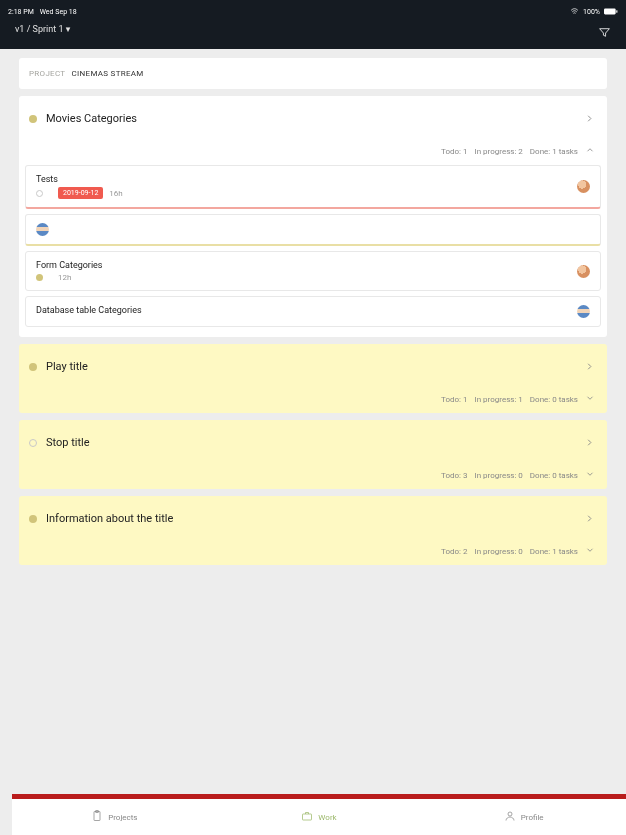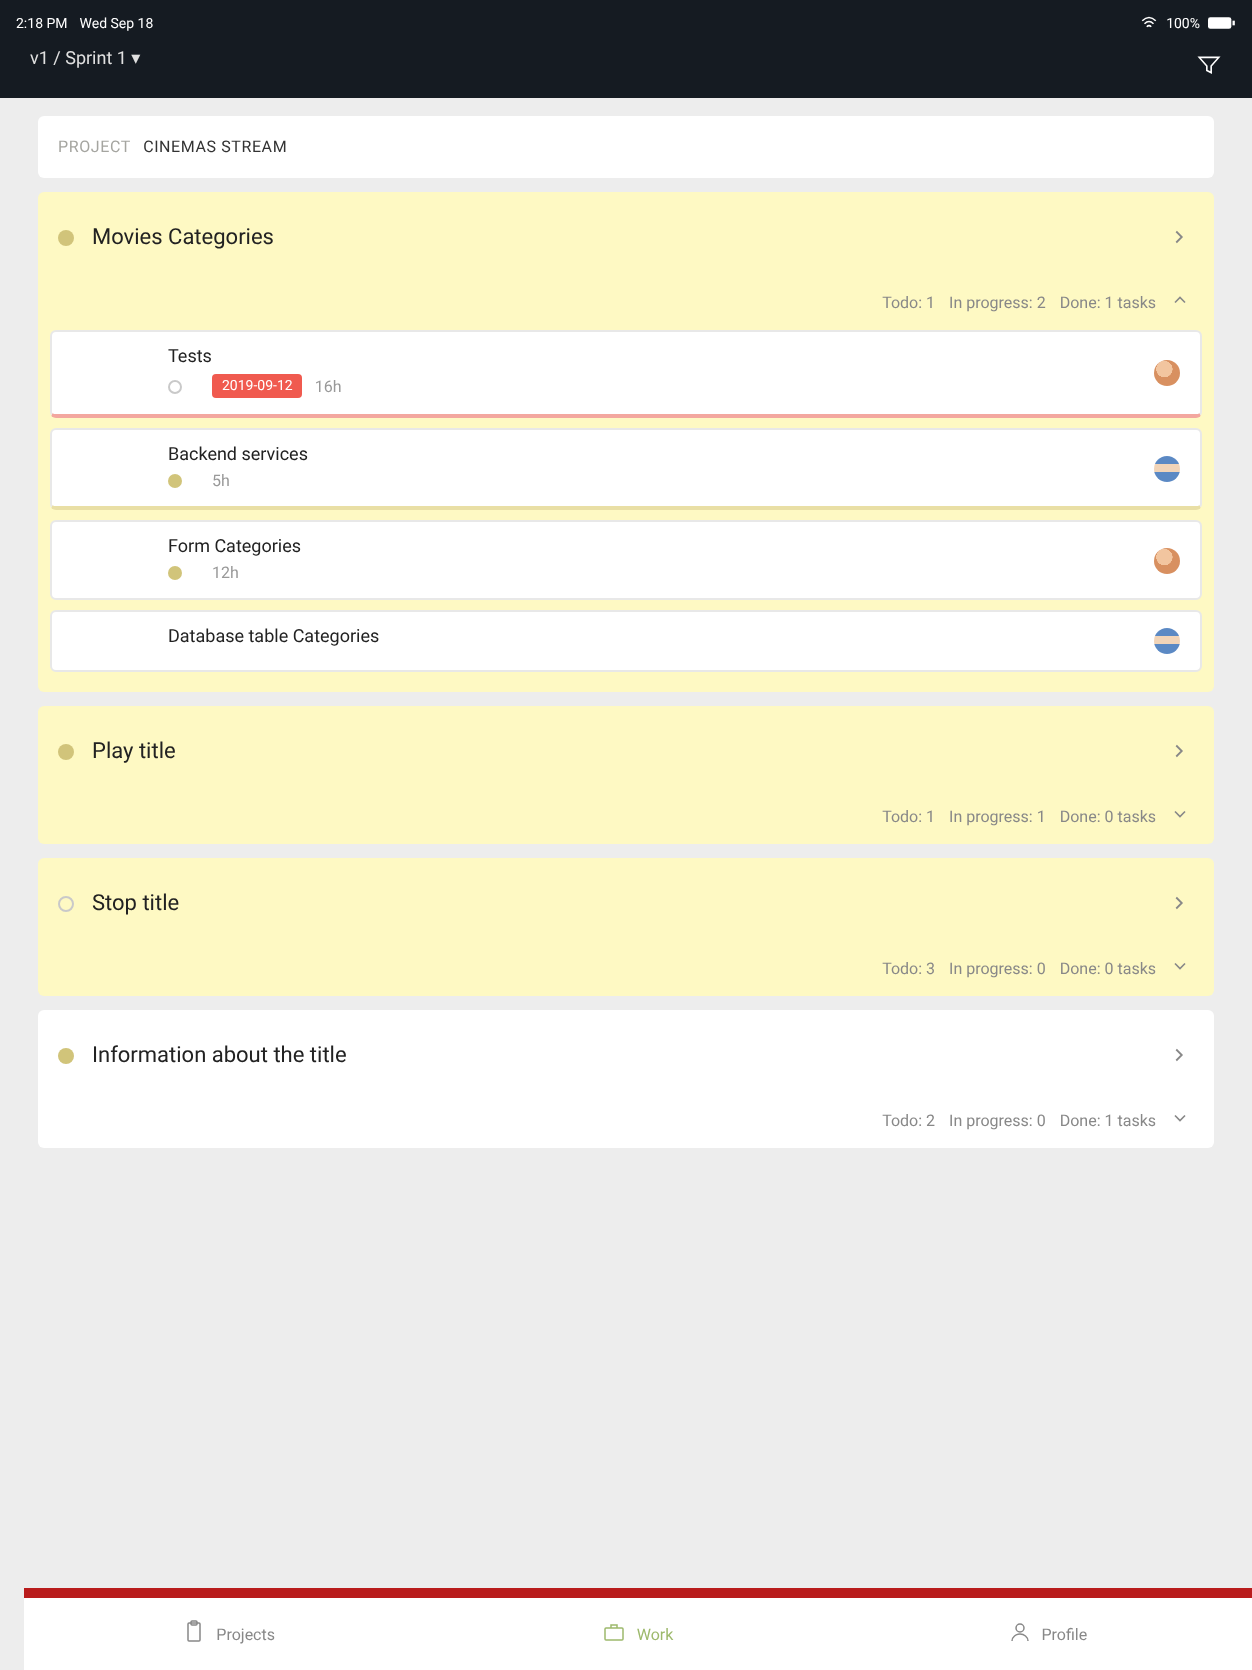--- a/index.html
+++ b/index.html
@@ -17,43 +17,43 @@
 
 
 .content { position: absolute; top: 39px; left: 0; right: 0; bottom: 41px; overflow-y: auto; padding: 19px; }
 
 
 .breadcrumb-card { background: #fff; border-radius: 3px; padding: 11px 10px; font-size: 8px; letter-spacing: 0.3px; }
 .breadcrumb-card .label { color: #a5a5a0; text-transform: uppercase; }
 .breadcrumb-card .name { color: #333; text-transform: uppercase; margin-left: 4px; }
 
 
-.section { background: #fef9c3; border-radius: 3px; margin-top: 7px; }
+.section { background: #ffffff; border-radius: 3px; margin-top: 7px; }
 .section.expanded { padding-bottom: 5px; }
 .section-bg-yellow { background: #fef9c3; }
-.section-bg-green { background: #ffffff; }
+.section-bg-green { background: #fef9c3; }
 
 .section-head { display: flex; align-items: center; padding: 13px 12px 13px 10px; cursor: pointer; }
 .dot { width: 8px; height: 8px; border-radius: 50%; flex-shrink: 0; margin-right: 9px; }
 .dot-yellow { background: #d1c47a; }
 .dot-green { background: #89c682; }
 .dot-open { border: 1.5px solid #c9c9c9; background: transparent; }
 .section-title { font-size: 11px; color: #222; flex: 1; }
 .chevron svg { width: 11px; height: 11px; stroke: #888; fill: none; stroke-width: 2; }
 
 .section-stats { display: flex; justify-content: flex-end; align-items: center; padding: 4px 12px 8px 12px; font-size: 8px; color: #888; gap: 7px; text-align: right; }
 .section-stats .chevron svg { width: 10px; height: 10px; }
 
 
 .tasks { padding: 0 6px; }
 .task { background: #fff; border: 1px solid #e8e8e8; border-radius: 3px; margin-bottom: 5px; padding: 8px 10px; display: flex; align-items: center; position: relative; }
 .task.red-border { border-bottom: 2px solid #f3a79f; }
 .task.yellow-border { border-bottom: 2px solid #e9dfa5; }
 .task-dot { width: 7px; height: 7px; border-radius: 50%; flex-shrink: 0; margin-right: 9px; position: absolute; left: 10px; bottom: 9px; }
-.task-body { flex: 1; margin-left: 48px; }
+.task-body { flex: 1; }
 .task-name { font-size: 9px; color: #222; margin-bottom: 3px; }
 .task-meta { display: flex; align-items: center; gap: 6px; }
 .task-date-badge { background: #f05a4f; color: #fff; font-size: 7px; padding: 2px 5px; border-radius: 2px; }
 .task-hours { font-size: 8px; color: #999; }
 .avatar { width: 13px; height: 13px; border-radius: 50%; flex-shrink: 0; }
 .avatar1 { background: radial-gradient(circle at 40% 35%, #f2c59f 35%, #d89060 36%); }
 .avatar2 { background: linear-gradient(#5b89c4 30%, #f1d4b8 31% 60%, #5b89c4 61%); border-radius:50%; }
 
 
 .bottom-nav { position: absolute; bottom: 0; left: 12px; right: 0; height: 41px; background: #fff; border-top: 5px solid #b91c1c; display: flex; }
@@ -127,27 +127,20 @@
           <div class="task-meta">
             <span class="dot dot-open task-dot" style="position:static;"></span>
             <span class="task-date-badge">2019-09-12</span>
             <span class="task-hours">16h</span>
           </div>
         </div>
         <div class="avatar avatar1"></div>
       </div>
 
       <div class="task yellow-border">
-        <div class="task-body">
-          <div class="task-name">Backend services</div>
-          <div class="task-meta">
-            <span class="dot dot-yellow task-dot" style="position:static;"></span>
-            <span class="task-hours">5h</span>
-          </div>
-        </div>
         <div class="avatar avatar2"></div>
       </div>
 
       <div class="task">
         <div class="task-body">
           <div class="task-name">Form Categories</div>
           <div class="task-meta">
             <span class="dot dot-yellow task-dot" style="position:static;"></span>
             <span class="task-hours">12h</span>
           </div>

